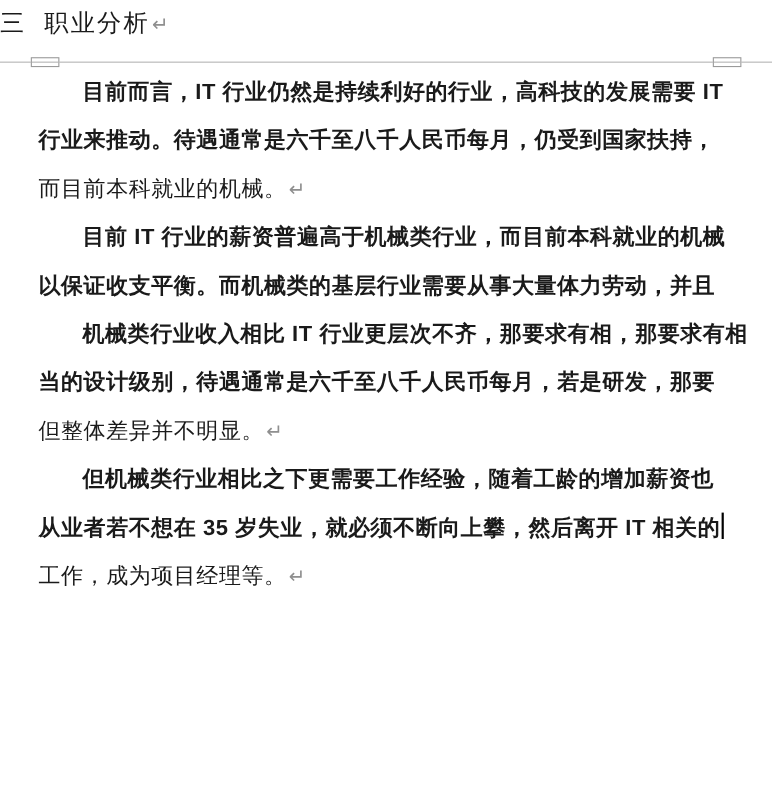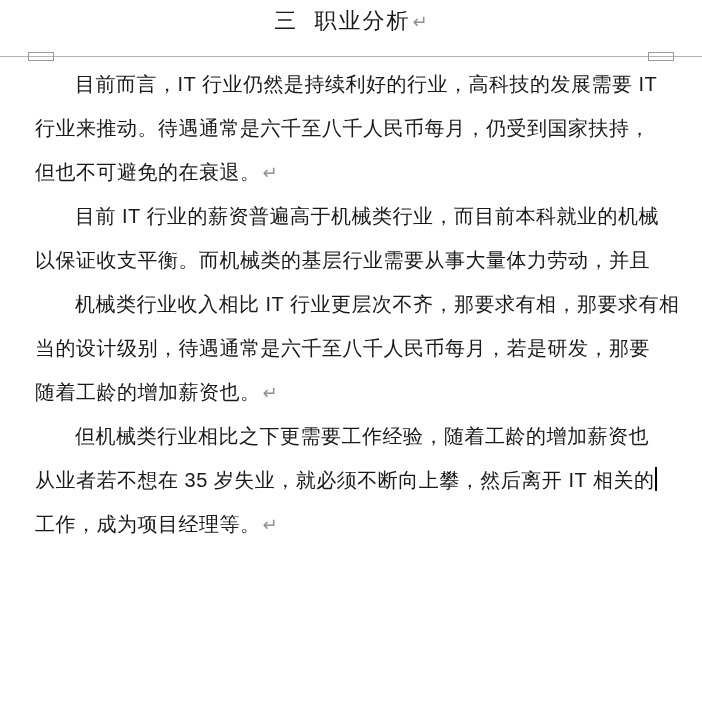--- a/index.html
+++ b/index.html
@@ -11,21 +11,21 @@
     background: #ffffff;
     overflow: hidden;
     font-family: "Liberation Sans", "DejaVu Sans", sans-serif;
     color: #1a1a1a;
   }
   .doc-title {
     position: absolute;
     top: 5px;
     left: 0;
     width: 702px;
-    text-align: center;
+    text-align: left;
     font-size: 22px;
     line-height: 32px;
     letter-spacing: 2px;
     white-space: pre;
   }
   .page-divider {
     position: absolute;
     top: 56px;
     left: 0;
     width: 702px;
@@ -55,21 +55,21 @@
     width: 633px;
   }
   .line {
     height: 44px;
     line-height: 44px;
     font-size: 20px;
     white-space: nowrap;
     letter-spacing: 0.5px;
   }
   .line.first { text-indent: 2em; }
-  .line.full  { text-align: justify; text-justify: inter-character; }
+  .line.full  { text-align: justify; text-justify: inter-character; font-weight: bold; }
   .pmark {
     color: #8f8f8f;
     font-size: 18px;
     margin-left: 2px;
     letter-spacing: 0;
   }
   .caret {
     display: inline-block;
     width: 2px;
     height: 24px;
@@ -86,24 +86,24 @@
   <div class="doc-title"><span>三  职业分析</span><span class="pmark">↵</span></div>
 
   <div class="page-divider">
     <span class="margin-marker left"></span>
     <span class="margin-marker right"></span>
   </div>
 
   <div class="doc-body" id="doc-body">
       <div class="line first full"><span>目前而言，IT 行业仍然是持续利好的行业，高科技的发展需要 IT</span></div>
       <div class="line full"><span>行业来推动。待遇通常是六千至八千人民币每月，仍受到国家扶持，</span></div>
-      <div class="line"><span>但也不可避免的在衰退。</span><span class="pmark">↵</span></div>
+      <div class="line"><span>而目前本科就业的机械。</span><span class="pmark">↵</span></div>
       <div class="line first full"><span>目前 IT 行业的薪资普遍高于机械类行业，而目前本科就业的机械</span></div>
       <div class="line full"><span>以保证收支平衡。而机械类的基层行业需要从事大量体力劳动，并且</span></div>
       <div class="line first full"><span>机械类行业收入相比 IT 行业更层次不齐，那要求有相，那要求有相</span></div>
       <div class="line full"><span>当的设计级别，待遇通常是六千至八千人民币每月，若是研发，那要</span></div>
-      <div class="line"><span>随着工龄的增加薪资也。</span><span class="pmark">↵</span></div>
+      <div class="line"><span>但整体差异并不明显。</span><span class="pmark">↵</span></div>
       <div class="line first full"><span>但机械类行业相比之下更需要工作经验，随着工龄的增加薪资也</span></div>
       <div class="line full"><span>从业者若不想在 35 岁失业，就必须不断向上攀，然后离开 IT 相关的</span><span class="caret"></span></div>
       <div class="line"><span>工作，成为项目经理等。</span><span class="pmark">↵</span></div>
     </div>
 
 </div>
 
 </body></html>

